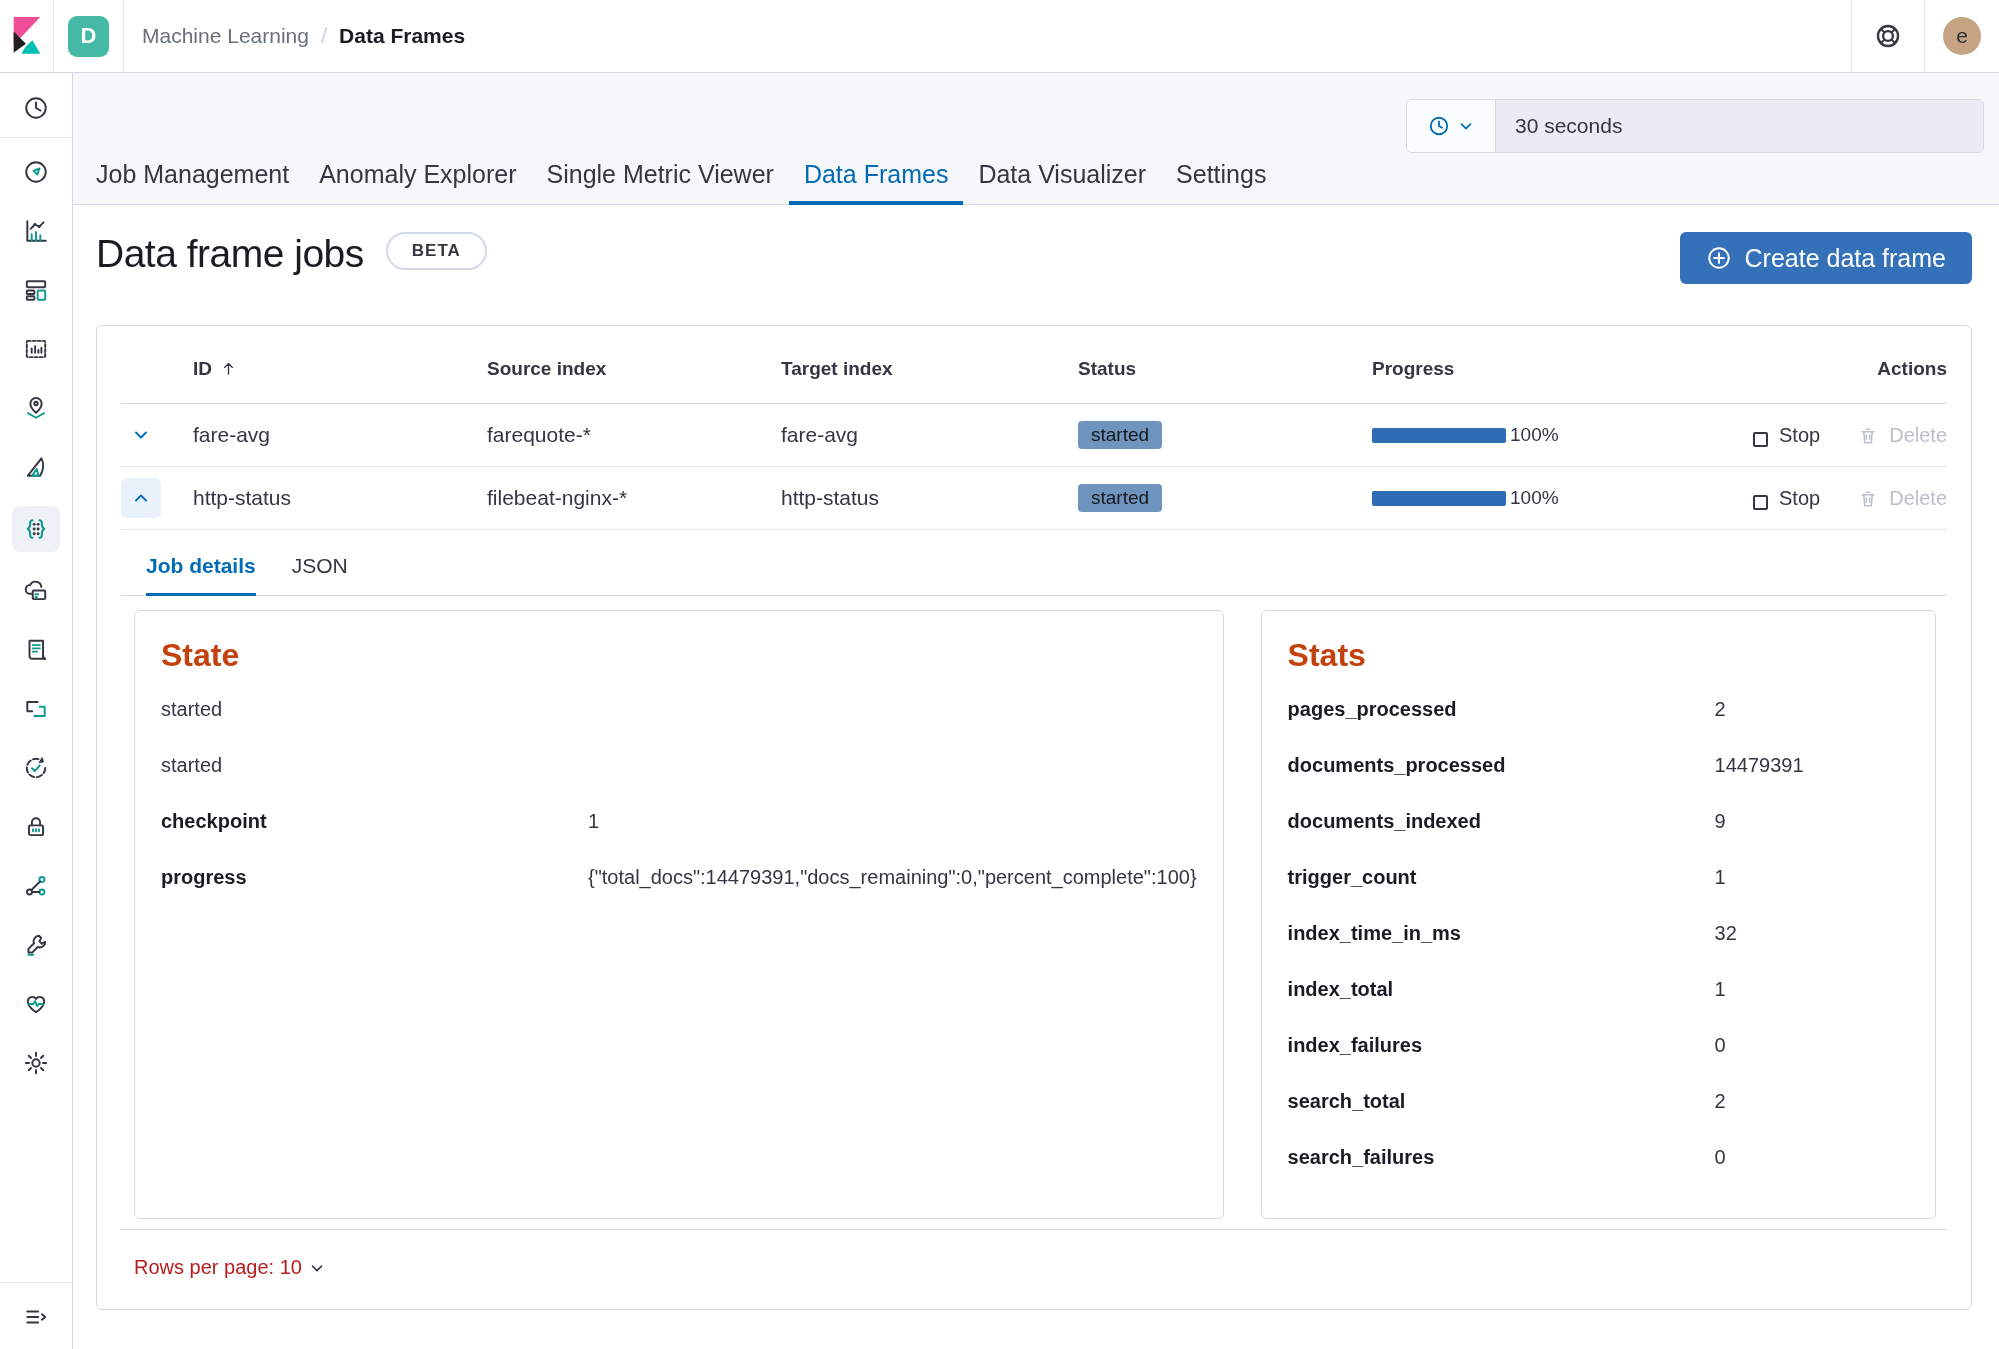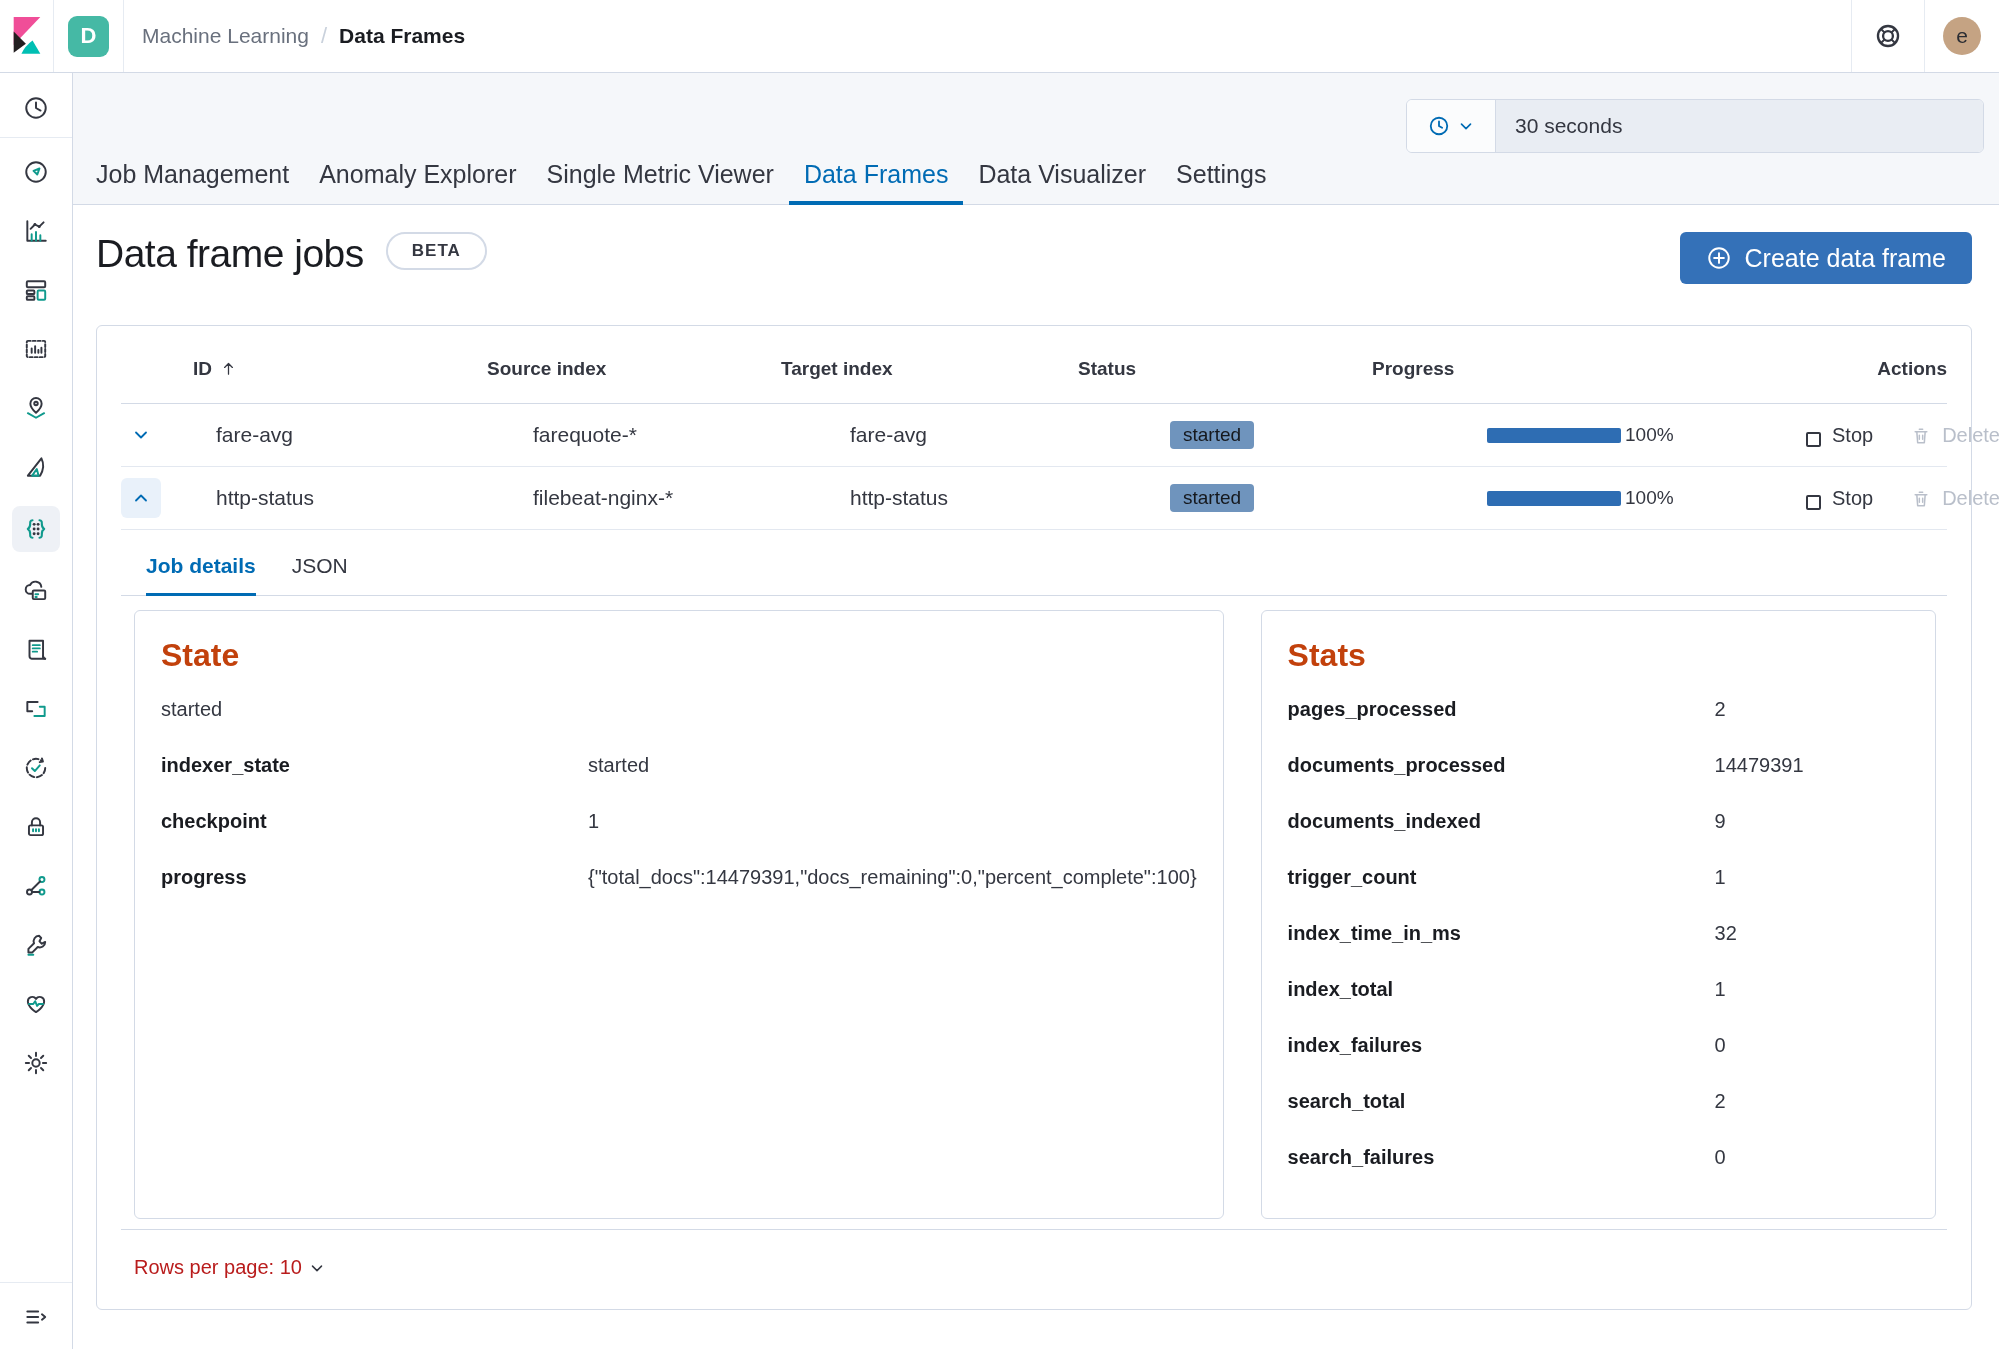--- a/index.html
+++ b/index.html
@@ -61,21 +61,21 @@
   .create-btn { margin-left:auto; background:#3471b8; color:#fff; border:none; border-radius:6px;
     height:52px; padding:0 26px; font-size:25px; font-family:inherit; display:flex; align-items:center;
     gap:13px; cursor:pointer; }
 
   
   .panel { margin-top:35px; border:1px solid #d3dae6; border-radius:6px; background:#fff; padding:8px 24px 0 24px; }
   .tgrid { display:grid; grid-template-columns:72px 294px 294px 297px 294px 296px 1fr; align-items:center; }
   .thead { height:70px; border-bottom:1px solid #d3dae6; }
   .th { font-size:19px; font-weight:700; color:#343741; cursor:pointer; display:flex; align-items:center; gap:8px; }
   .th.right { justify-content:flex-end; }
-  .trow { height:63px; border-bottom:1px solid #e3e8f0; font-size:21px;gap:23px; }
+  .trow { height:63px; border-bottom:1px solid #e3e8f0; font-size:21px; }
   .expand-btn { width:40px; height:40px; border:none; background:transparent; border-radius:6px;
     display:flex; align-items:center; justify-content:center; cursor:pointer; }
   .expand-btn.open { background:#e9f1fa; }
   .badge { display:inline-block; background:#6f94bd; color:#15181d; font-size:19px;
     padding:3px 13px; border-radius:4px; }
   .prog-cell { display:flex; align-items:center; gap:4px; }
   .prog-bar { width:134px; height:15px; background:#d9e3ef; border-radius:2px; overflow:hidden; }
   .prog-fill { height:100%; background:#2e6db3; }
   .prog-label { font-size:19px; }
   .actions-cell { display:flex; justify-content:flex-end; align-items:center; gap:38px; }
@@ -424,21 +424,20 @@
 
         <div class="cards">
 
           <div class="card">
             <div class="card-title">State</div>
             <dl>
               <div class="def-row">
                 <dd>started</dd>
               </div>
               <div class="def-row">
-                <dt>indexer_state</dt>
                 <dd>started</dd>
               </div>
               <div class="def-row">
                 <dt>checkpoint</dt>
                 <dd>1</dd>
               </div>
               <div class="def-row">
                 <dt>progress</dt>
                 <dd>{"total_docs":14479391,"docs_remaining":0,"percent_complete":100}</dd>
               </div>

